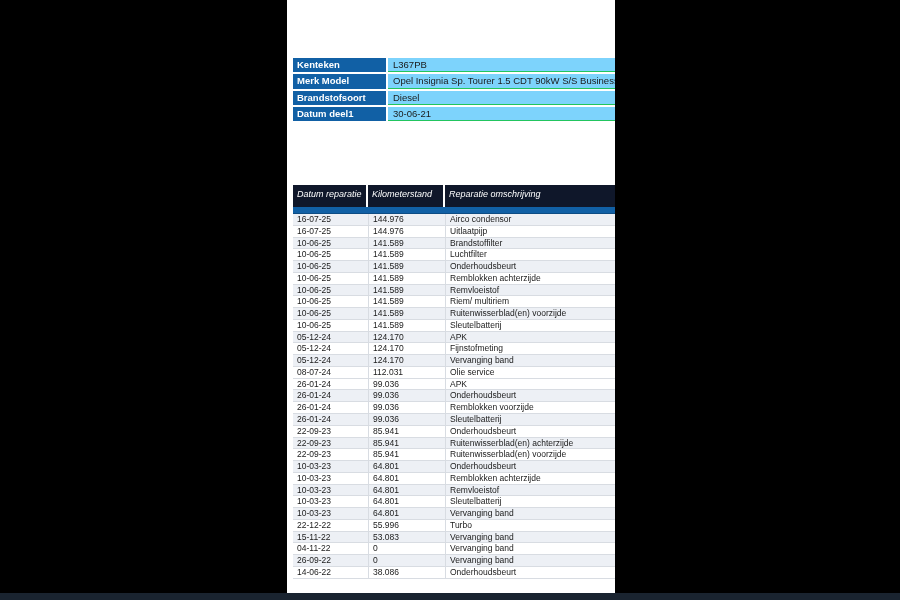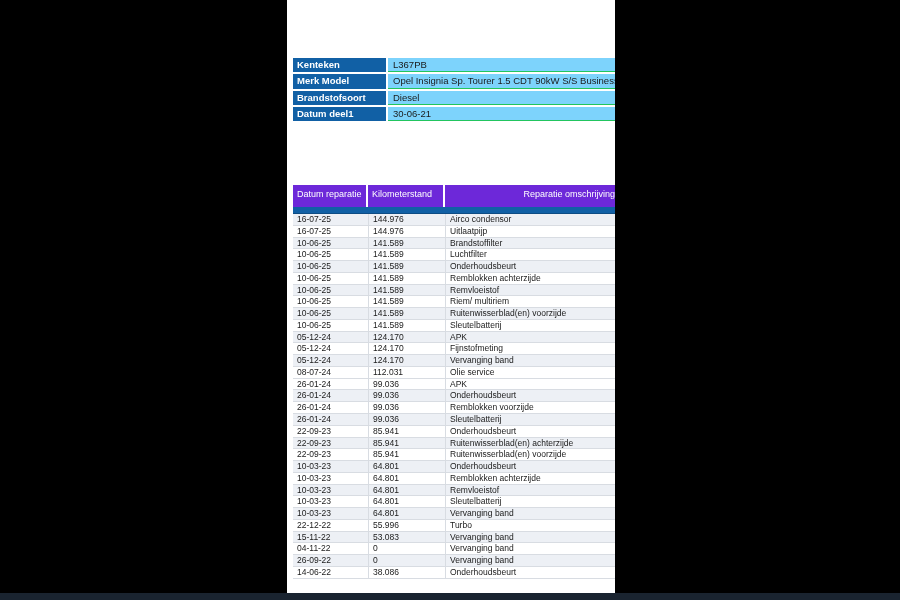--- a/index.html
+++ b/index.html
@@ -77,40 +77,41 @@
   
   .history-table {
     position: absolute;
     left: 6px;
     top: 185px;
     width: 322px;
   }
   .hist-header {
     display: flex;
     height: 22px;
-    background: #6d28d9;
+    background: #0f172a;
+    font-style: italic;
   }
   .hist-header-band {
     height: 7px;
     background: #1160a5;
     border-bottom: 1px solid #0d4c84;
     box-sizing: border-box;
   }
   .hist-header .hcell {
     color: #ffffff;
     font-size: 9px;
     line-height: 11px;
     padding: 4px 0 0 4px;
     box-sizing: border-box;
     white-space: nowrap;
     overflow: hidden;
   }
   .hcell.c1 { width: 75px; flex: 0 0 75px; border-right: 2px solid #ffffff; }
   .hcell.c2 { width: 77px; flex: 0 0 77px; border-right: 2px solid #ffffff; }
-  .hcell.c3 { flex: 1 1 auto; text-align: right; }
+  .hcell.c3 { flex: 1 1 auto; }
   .hist-row {
     display: flex;
     height: 11.78px;
     box-sizing: border-box;
     border-bottom: 1px solid #d8dce2;
     background: #ffffff;
   }
   .hist-row.alt { background: #edf0f5; }
   .hist-row .cell {
     font-size: 8.5px;

